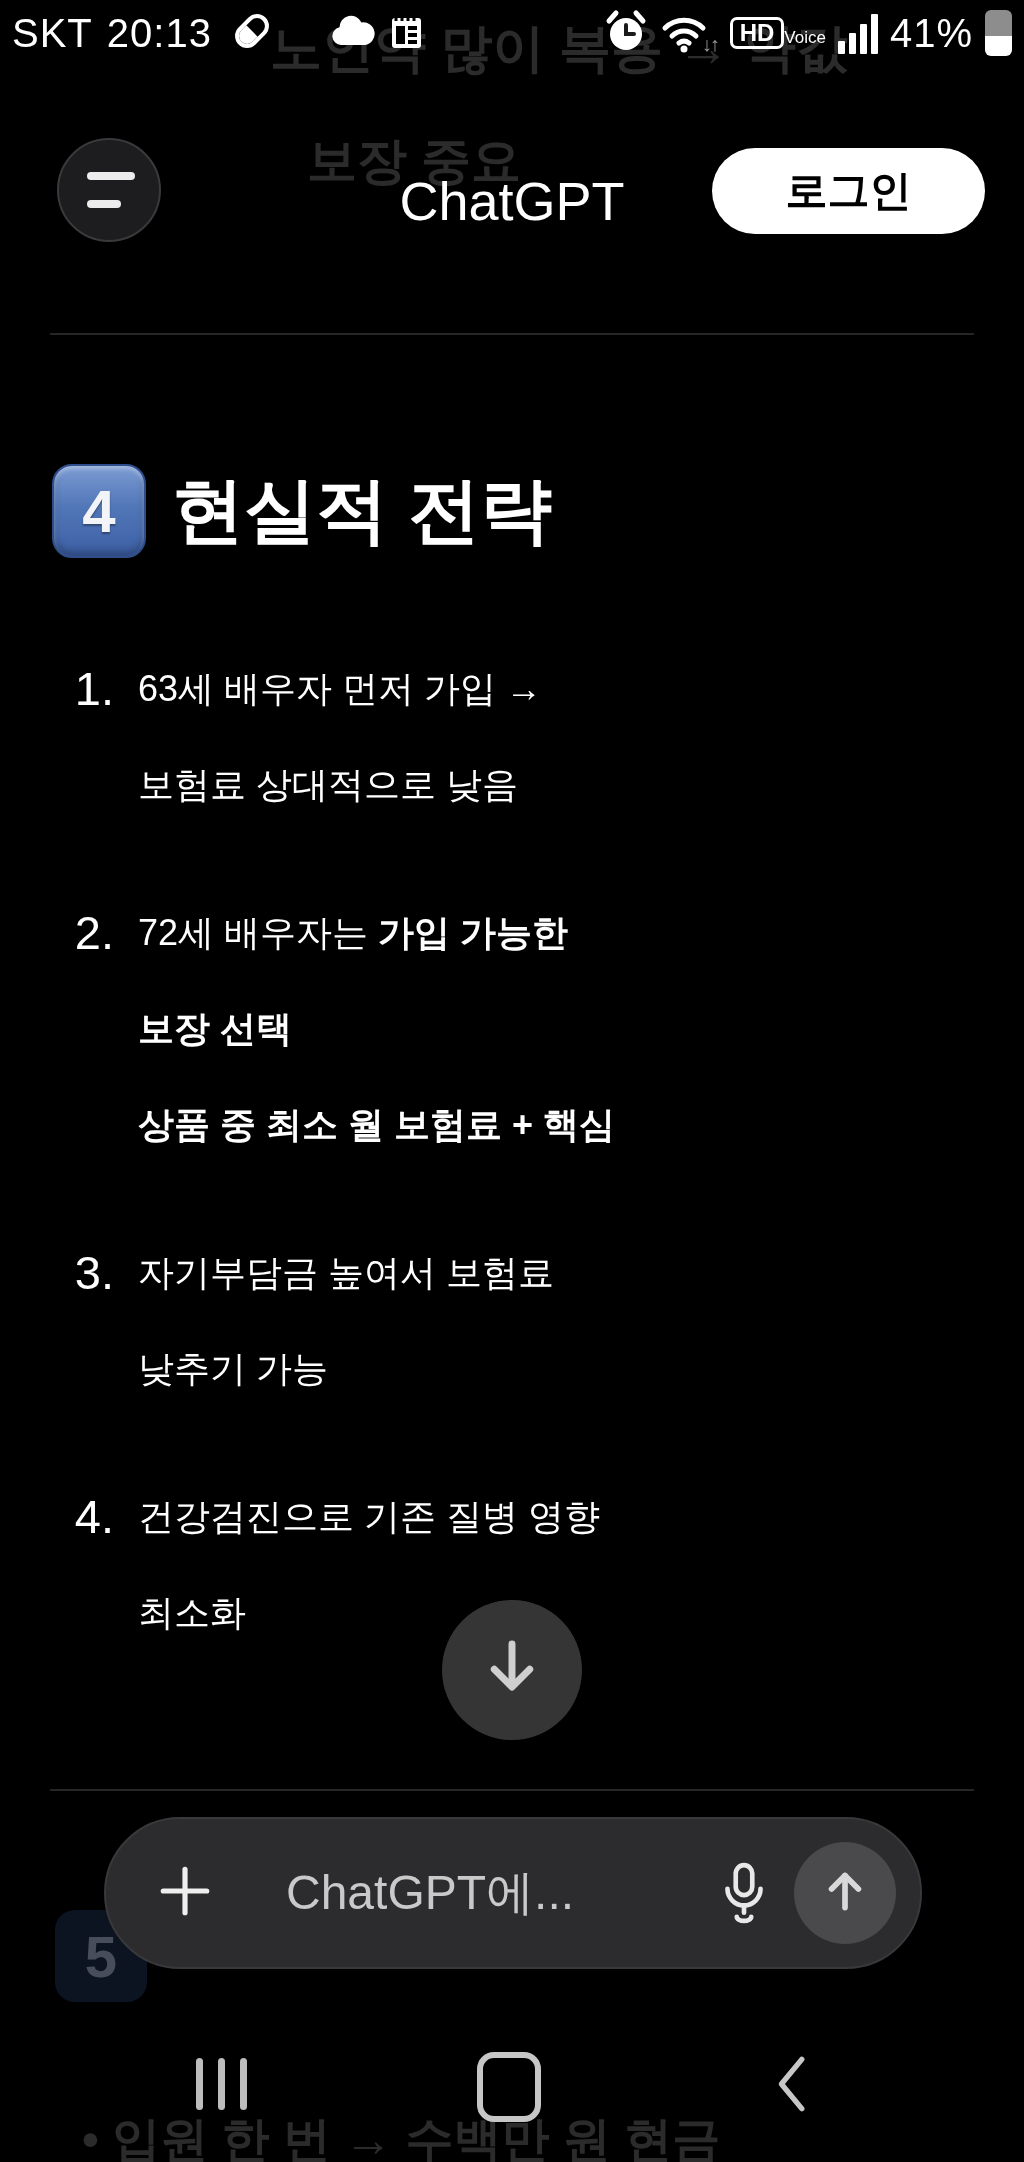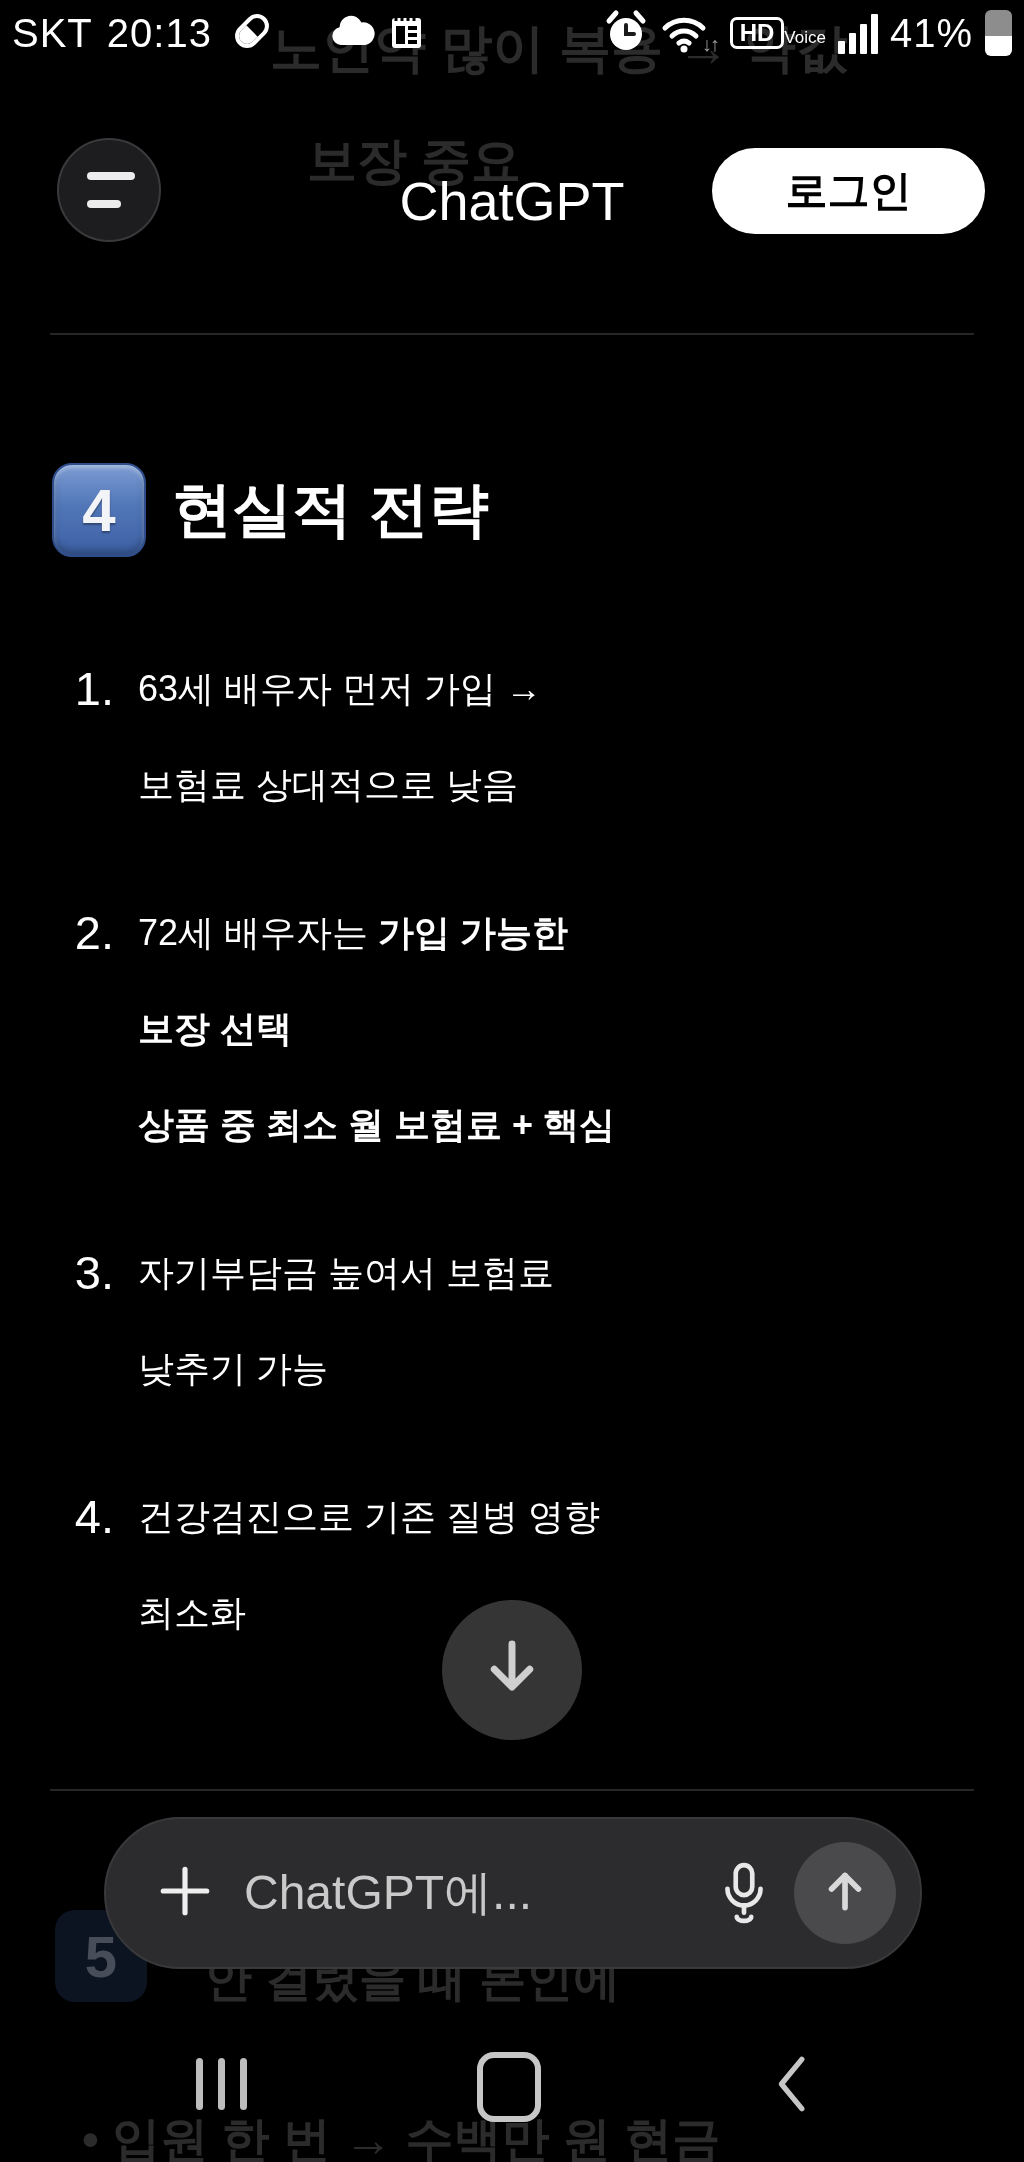--- a/index.html
+++ b/index.html
@@ -58,40 +58,40 @@
   
   .section-head{position:absolute;left:52px;top:463px;display:flex;align-items:center;gap:26px;z-index:3;}
   .badge4{
     width:94px;height:94px;border-radius:20px;flex:none;
     background:linear-gradient(180deg,#7b9bd2 0%,#5277b8 45%,#3c5fa4 100%);
     border:2px solid #2e4d8a;box-sizing:border-box;
     box-shadow:inset 0 3px 4px rgba(255,255,255,0.35), inset 0 -5px 7px rgba(0,0,0,0.25);
     display:flex;align-items:center;justify-content:center;
     font-size:60px;font-weight:bold;color:#f2f4f8;text-shadow:0 2px 2px rgba(0,0,0,0.35);
   }
-  .section-title{font-size:60px;font-weight:bold;color:#fff;white-space:nowrap;}
+  .section-title{font-size:72px;font-weight:bold;color:#fff;white-space:nowrap;}
   
   .list{position:absolute;left:0;top:641px;width:1024px;z-index:3;}
   .item{display:flex;margin-bottom:52px;}
   .item .num{width:138px;flex:none;text-align:right;padding-right:24px;font-size:47px;line-height:96px;color:#fff;box-sizing:border-box;}
   .item .lines{font-size:36px;line-height:96px;color:#fff;}
   .item .lines .b{font-weight:bold;}
   .line{white-space:nowrap;}
   
   .scroll-btn{
     position:absolute;left:442px;top:1600px;width:140px;height:140px;border-radius:50%;
     background:#353535;z-index:4;display:flex;align-items:center;justify-content:center;
   }
   
   .composer{
     position:absolute;left:104px;top:1817px;width:818px;height:152px;border-radius:76px;
     background:#2c2c2e;border:2px solid #39393b;box-sizing:border-box;z-index:6;
     display:flex;align-items:center;padding:0 24px 0 50px;
   }
-  .composer .placeholder{margin-left:30px;font-size:48px;color:#c9c9c9;white-space:nowrap;}
+  .composer .placeholder{margin-left:72px;font-size:48px;color:#c9c9c9;white-space:nowrap;}
   .composer .mic{margin-left:auto;margin-right:26px;display:flex;}
   .send-btn{
     width:102px;height:102px;border-radius:50%;background:#4a4a4c;flex:none;
     display:flex;align-items:center;justify-content:center;
   }
   
   .nav{position:absolute;left:0;right:0;top:2040px;height:90px;z-index:7;}
   .nav-recents{position:absolute;left:196px;top:18px;display:flex;gap:15px;}
   .nav-recents span{display:block;width:7px;height:52px;background:#bdbdbd;border-radius:4px;}
   .nav-home{position:absolute;left:477px;top:12px;width:52px;height:58px;border:6px solid #c6c6c6;border-radius:17px;box-sizing:content-box;}
@@ -232,21 +232,20 @@
             <path d="M30 11 v33"></path>
             <path d="M16 31 L30 45 L44 31"></path>
           </g>
         </svg>
     </span>
   </div>
 
   <div class="hr hr2"></div>
 
   <div class="badge5">5</div>
-  <div class="dim dim-frag">안 걸렸을 때 본인에</div>
 
   <div class="composer">
     <span>
       <svg width="58" height="58" viewBox="0 0 56 56">
           <g stroke="#efefef" stroke-width="5" stroke-linecap="round">
             <path d="M28 7 v42"></path>
             <path d="M7 28 h42"></path>
           </g>
         </svg>
     </span>

